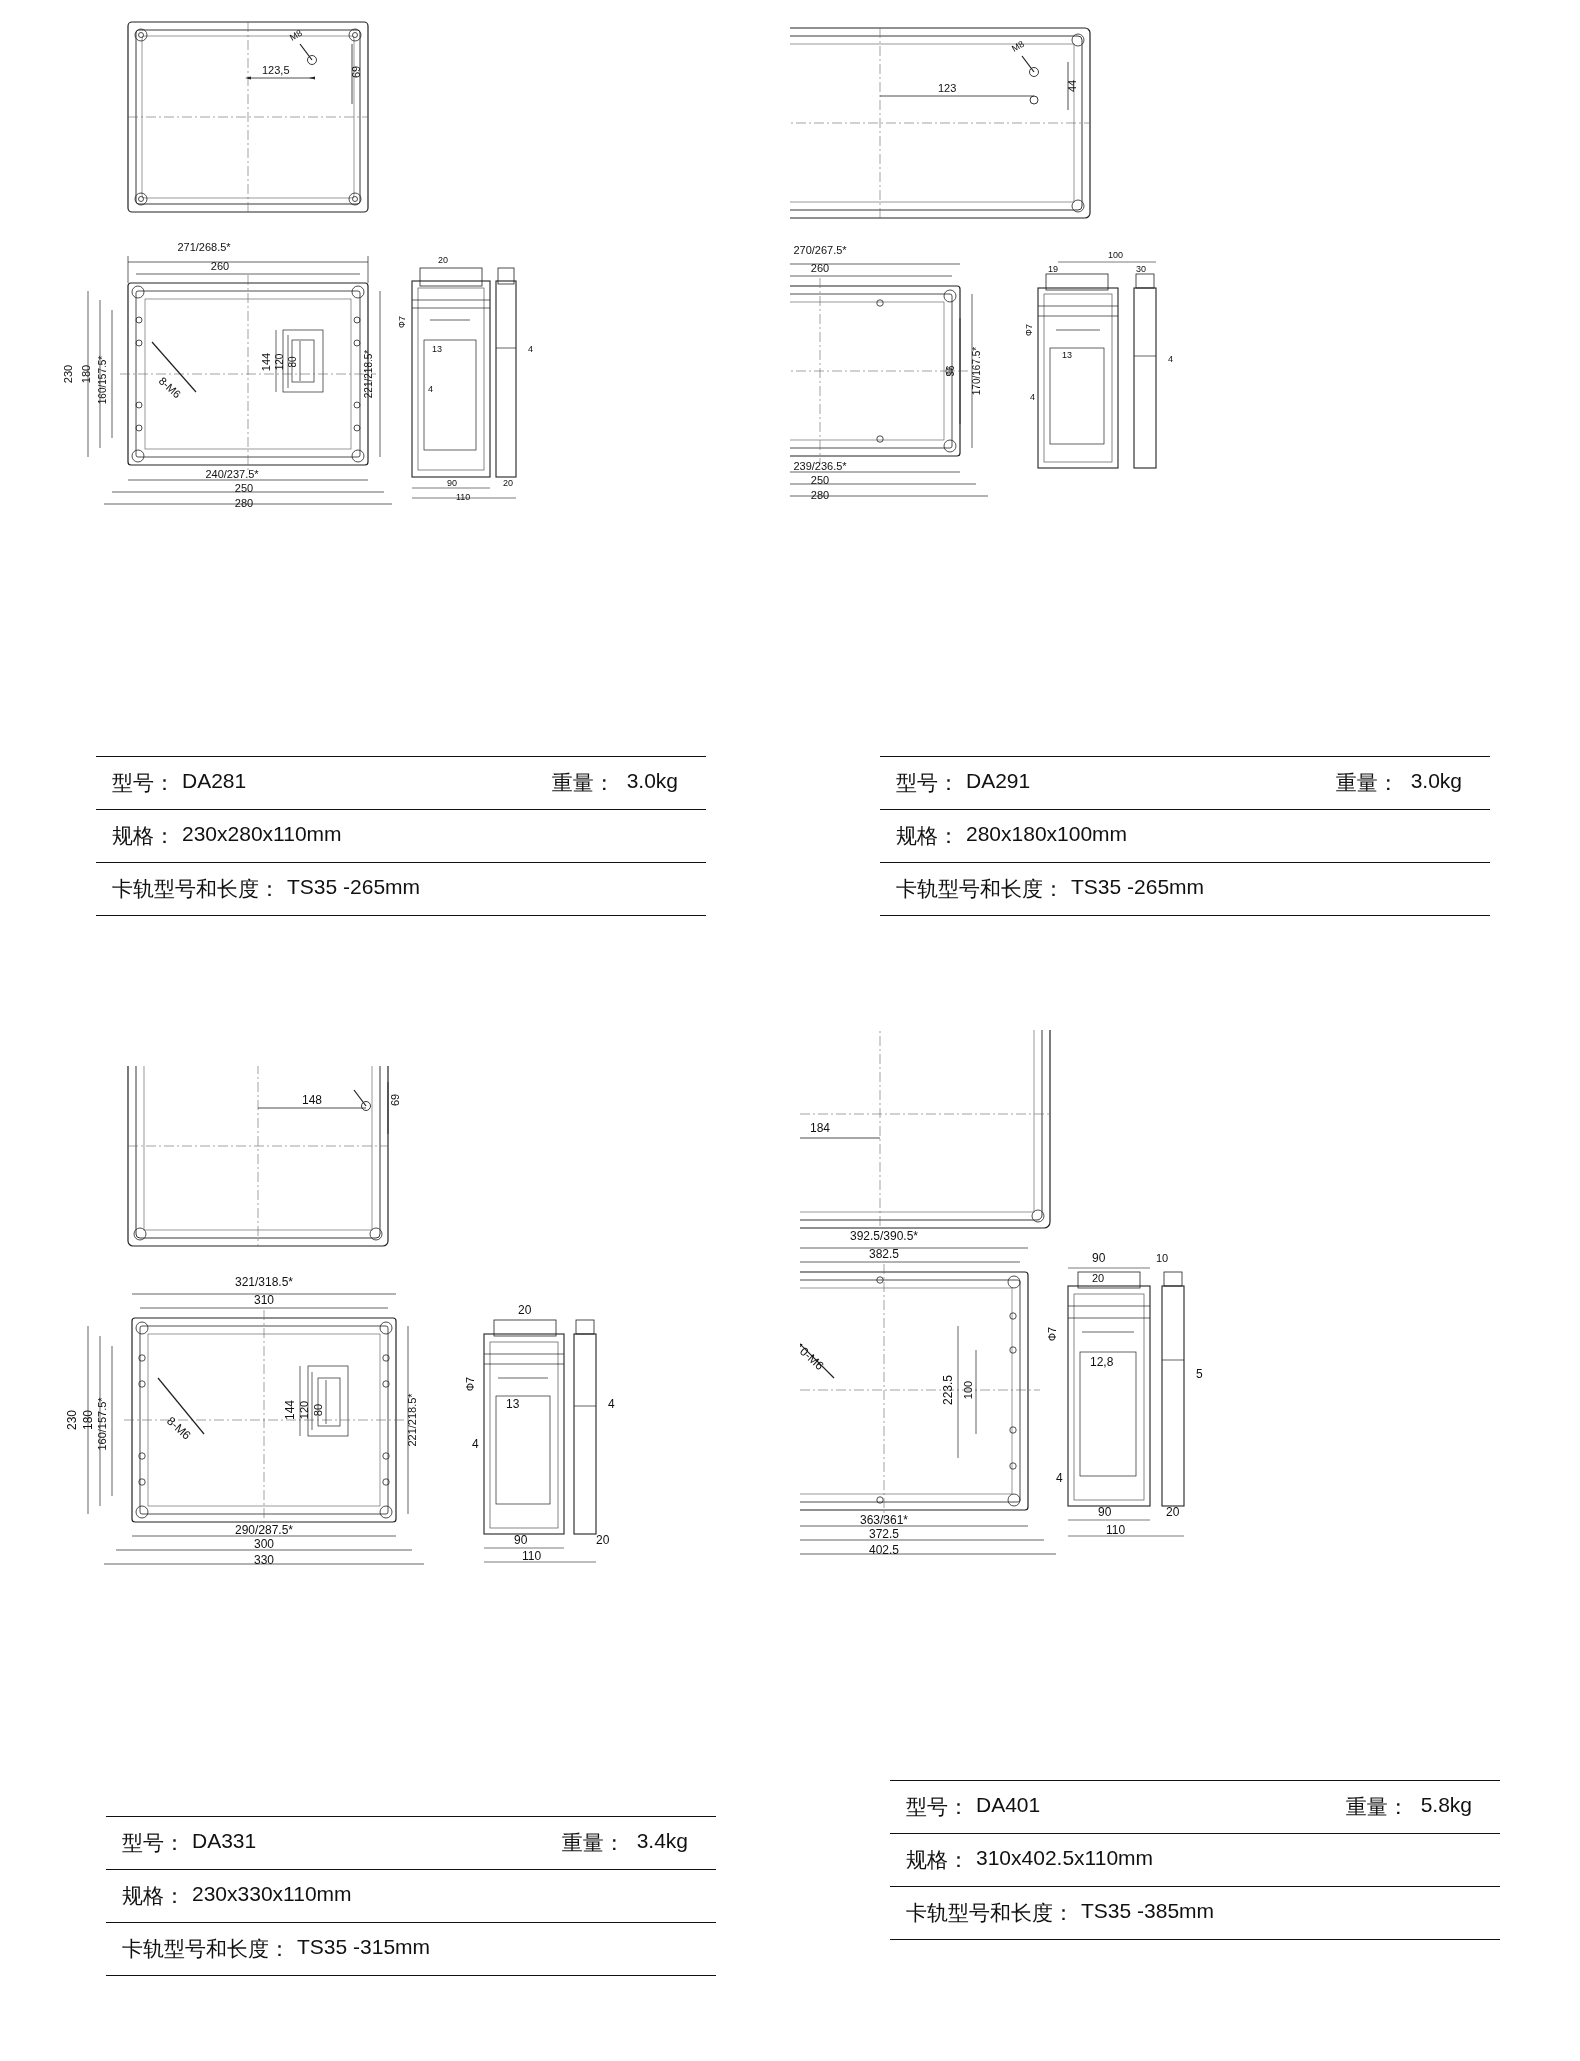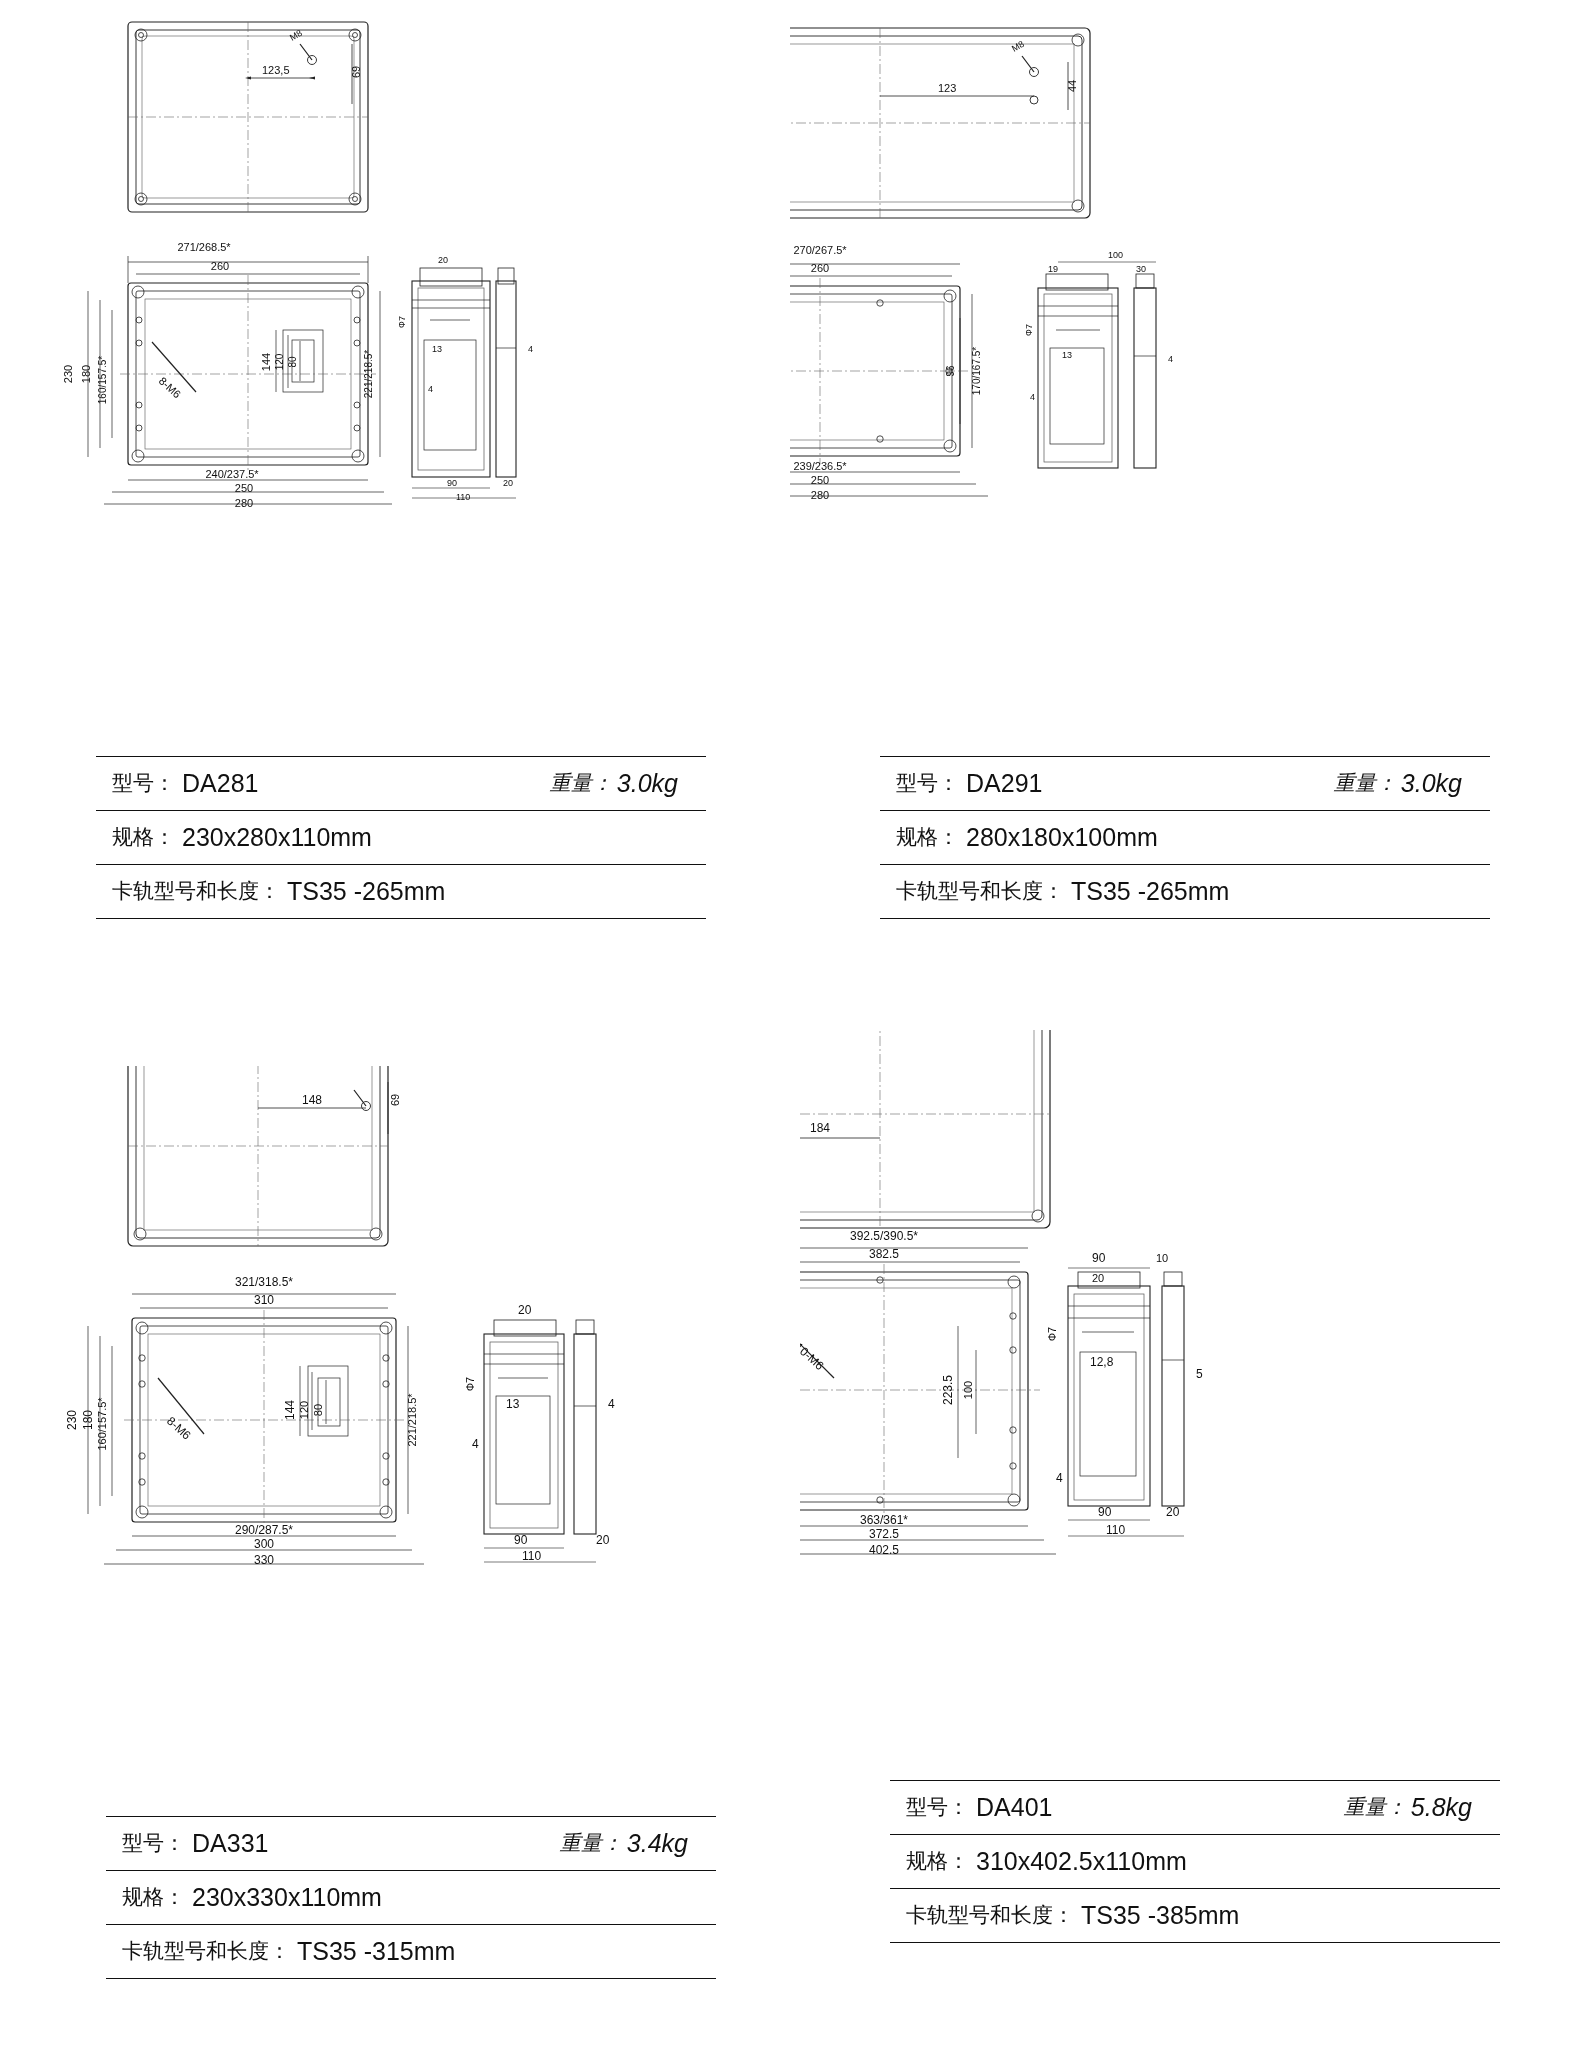--- a/index.html
+++ b/index.html
@@ -41,28 +41,28 @@
   .spec-table td {
     border-top: 1.6px solid #111;
     border-bottom: 1.6px solid #111;
     padding: 12px 10px 12px 16px;
     white-space: nowrap;
     vertical-align: middle;
   }
   .spec-table tr td { border-bottom: none; }
   .spec-table tr:last-child td { border-bottom: 1.6px solid #111; }
   .spec-label { font-size: 21px; }
-  .spec-value { font-size: 25px; }
+  .spec-value { font-size: 21px; }
   .row-inline {
     display: flex;
     justify-content: space-between;
     align-items: center;
   }
   .cell-left { display: flex; gap: 7px; }
-  .cell-right { display: flex; gap: 4px; padding-right: 18px; font-style: italic; }
+  .cell-right { display: flex; gap: 12px; padding-right: 18px; }
 
   
   .dwg {
     position: absolute;
     left: 0;
     top: 0;
   }
   svg text {
     font-family: "Liberation Sans", sans-serif;
     fill: #111;

